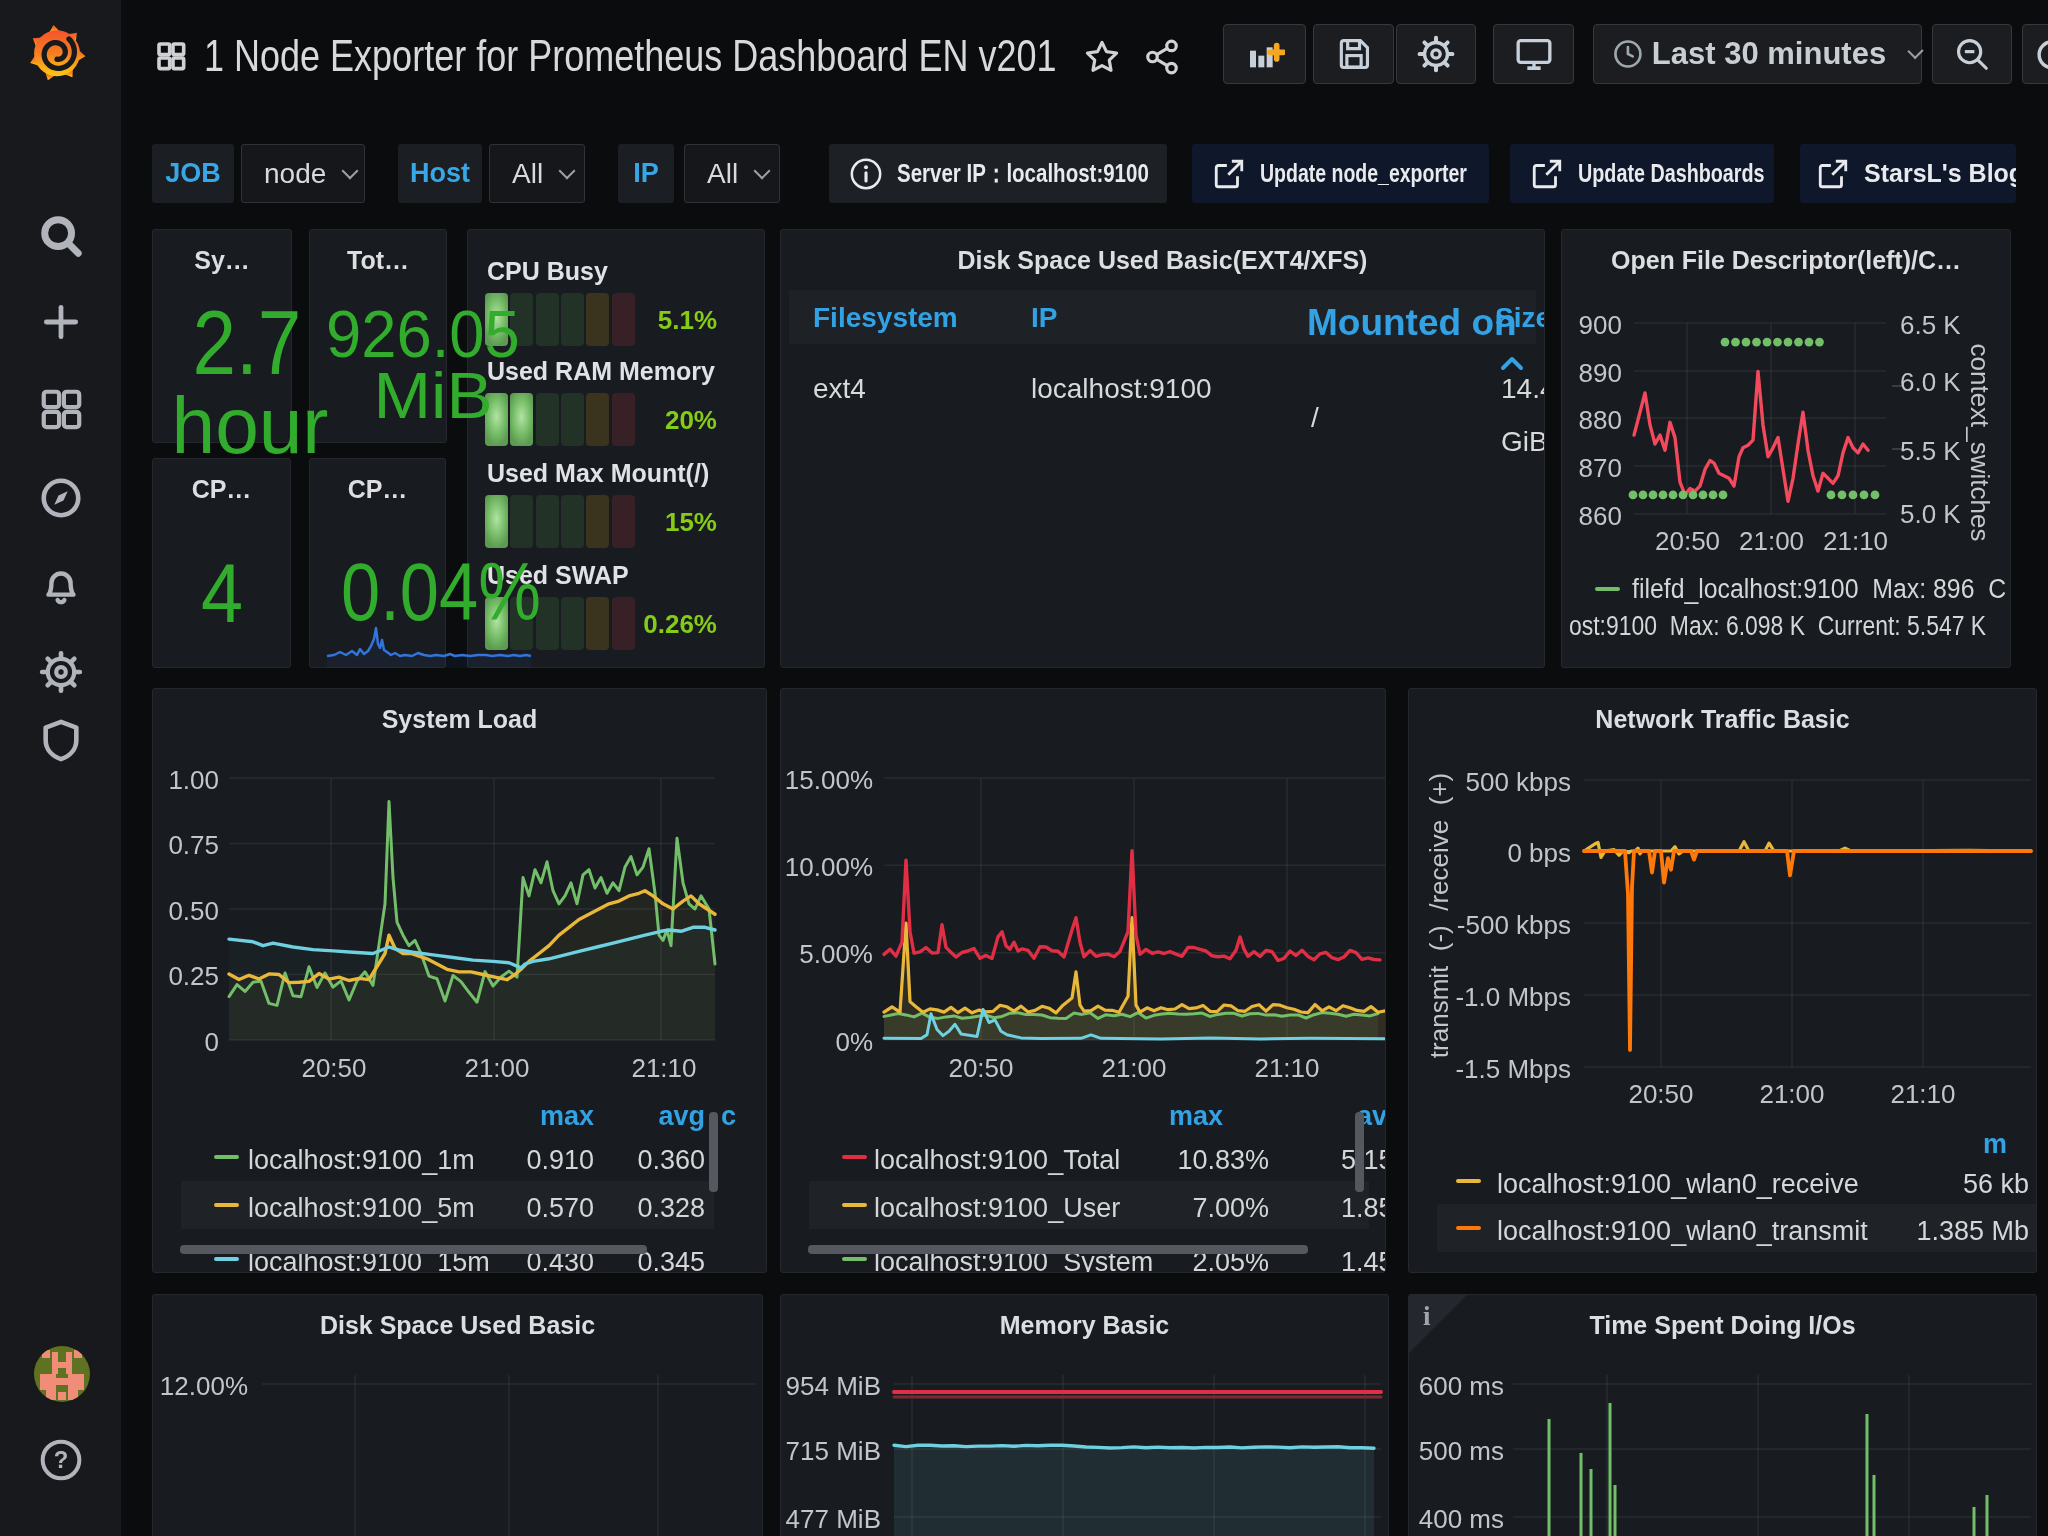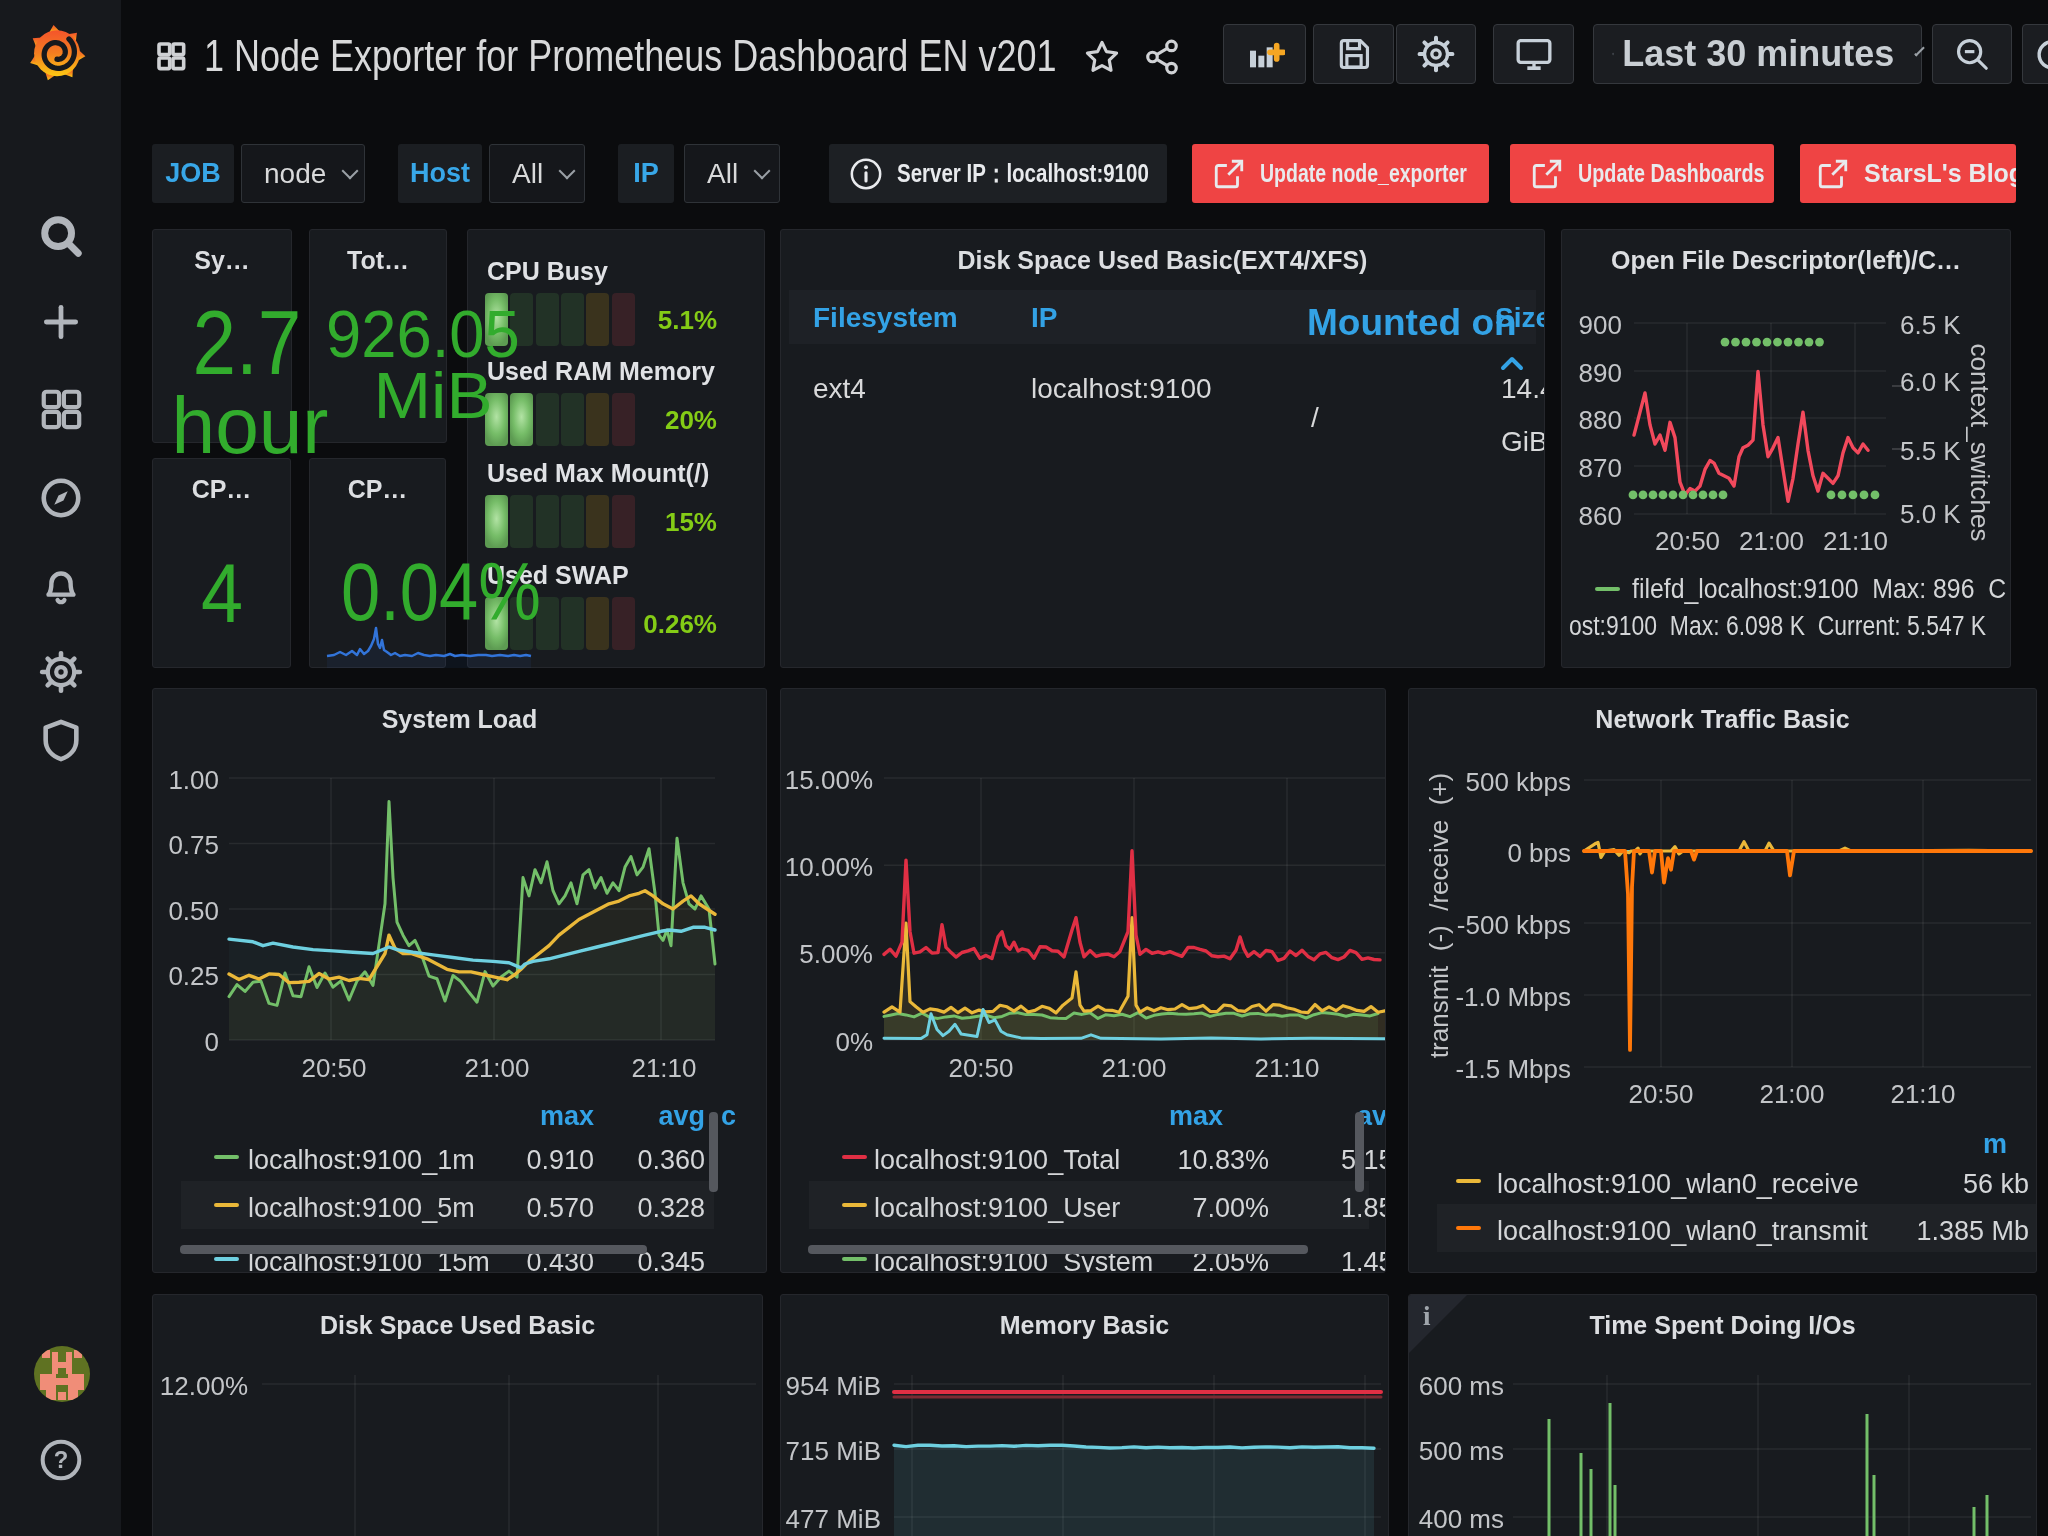--- a/index.html
+++ b/index.html
@@ -13,21 +13,21 @@
 .axr{position:absolute;font-size:26px;color:#c3c5c8;white-space:nowrap;text-align:right}
 .leg{position:absolute;font-size:27px;color:#d4d6d8;white-space:nowrap}
 .leghead{position:absolute;font-size:27px;font-weight:700;color:#33a2e5;white-space:nowrap}
 .dash{position:absolute;height:4px;border-radius:2px;width:25px}
 .gtitle{position:absolute;font-size:25px;font-weight:700;color:#e0e2e5;white-space:nowrap}
 .gval{position:absolute;font-size:26px;font-weight:700;color:#84cc16;text-align:right;width:110px}
 .cell{position:absolute;width:23px;height:53px;border-radius:4px}
 .toolbtn{position:absolute;top:24px;height:60px;background:#1b1d21;border:1.5px solid #35383d;border-radius:4px;display:flex;align-items:center;justify-content:center;white-space:nowrap}
 .vlabel{position:absolute;top:144px;height:59px;background:#1b1e22;border-radius:3px;display:flex;align-items:center;justify-content:center;color:#38a7e8;font-weight:700;font-size:27px;white-space:nowrap}
 .vdrop{position:absolute;top:144px;height:59px;background:#15171b;border:1.5px solid #2f3338;border-radius:3px;display:flex;align-items:center;color:#d8d9da;font-size:28px;padding-left:22px}
-.vbtn{position:absolute;top:144px;height:59px;background:#ef4444;border-radius:3px;display:flex;align-items:center;color:#e8eaed;font-weight:700;font-size:25px;white-space:nowrap;overflow:hidden}
+.vbtn{position:absolute;top:144px;height:59px;background:#0f172a;border-radius:3px;display:flex;align-items:center;color:#e8eaed;font-weight:700;font-size:25px;white-space:nowrap;overflow:hidden}
 .vbtn svg{flex:none}
 .chev{width:12px;height:12px;border-right:2.6px solid #9aa0a6;border-bottom:2.6px solid #9aa0a6;transform:rotate(45deg);margin-left:16px;margin-top:-6px}
 </style></head><body>
 <div id="sidebar"></div>
 <div class="abs" style="left:26px;top:20px;z-index:5"><svg width="62" height="64" viewBox="0 0 100 100">
 <defs>
         <linearGradient id="glg" x1="0" y1="0" x2="0" y2="1">
 <stop offset="0" stop-color="#f4542b"></stop>
           <stop offset="0.5" stop-color="#f47e20"></stop>
           <stop offset="1" stop-color="#fdc913"></stop>
@@ -175,21 +175,21 @@
       <rect x="2.5" y="4" width="19" height="13" rx="1.5" fill="none" stroke="#c7d0d9" stroke-width="2"></rect>
       <line x1="12" y1="17" x2="12" y2="20" stroke="#c7d0d9" stroke-width="2"></line>
       <line x1="8" y1="20.5" x2="16" y2="20.5" stroke="#c7d0d9" stroke-width="2.2"></line>
     </svg>
   </div>
 <div class="toolbtn" style="left:1593px;width:329px;justify-content:flex-start;padding-left:18px">
     <svg width="36" height="36" viewBox="0 0 24 24">
       <circle cx="12" cy="12" r="9.4" fill="none" stroke="#9fa7ae" stroke-width="2"></circle>
       <path d="M12 6.8 L12 12 L15.6 13.8" fill="none" stroke="#9fa7ae" stroke-width="2" stroke-linecap="round"></path>
     </svg>
-    <span style="color:#c9ced3;font-weight:600;font-size:36px;margin-left:8px">Last 30 minutes</span>
+    <span style="color:#c9ced3;font-weight:600;font-size:31px;margin-left:8px">Last 30 minutes</span>
     <span class="chev" style="margin-left:24px"></span>
   </div>
 <div class="toolbtn" style="left:1932px;width:80px">
     <svg width="38" height="38" viewBox="0 0 24 24">
       <circle cx="10.5" cy="10.5" r="7" fill="none" stroke="#c7d0d9" stroke-width="2"></circle>
       <line x1="15.8" y1="15.8" x2="21" y2="21" stroke="#c7d0d9" stroke-width="2" stroke-linecap="round"></line>
       <line x1="7.5" y1="10.5" x2="13.5" y2="10.5" stroke="#c7d0d9" stroke-width="2"></line>
     </svg>
   </div>
 <div class="toolbtn" style="left:2022px;width:60px">

